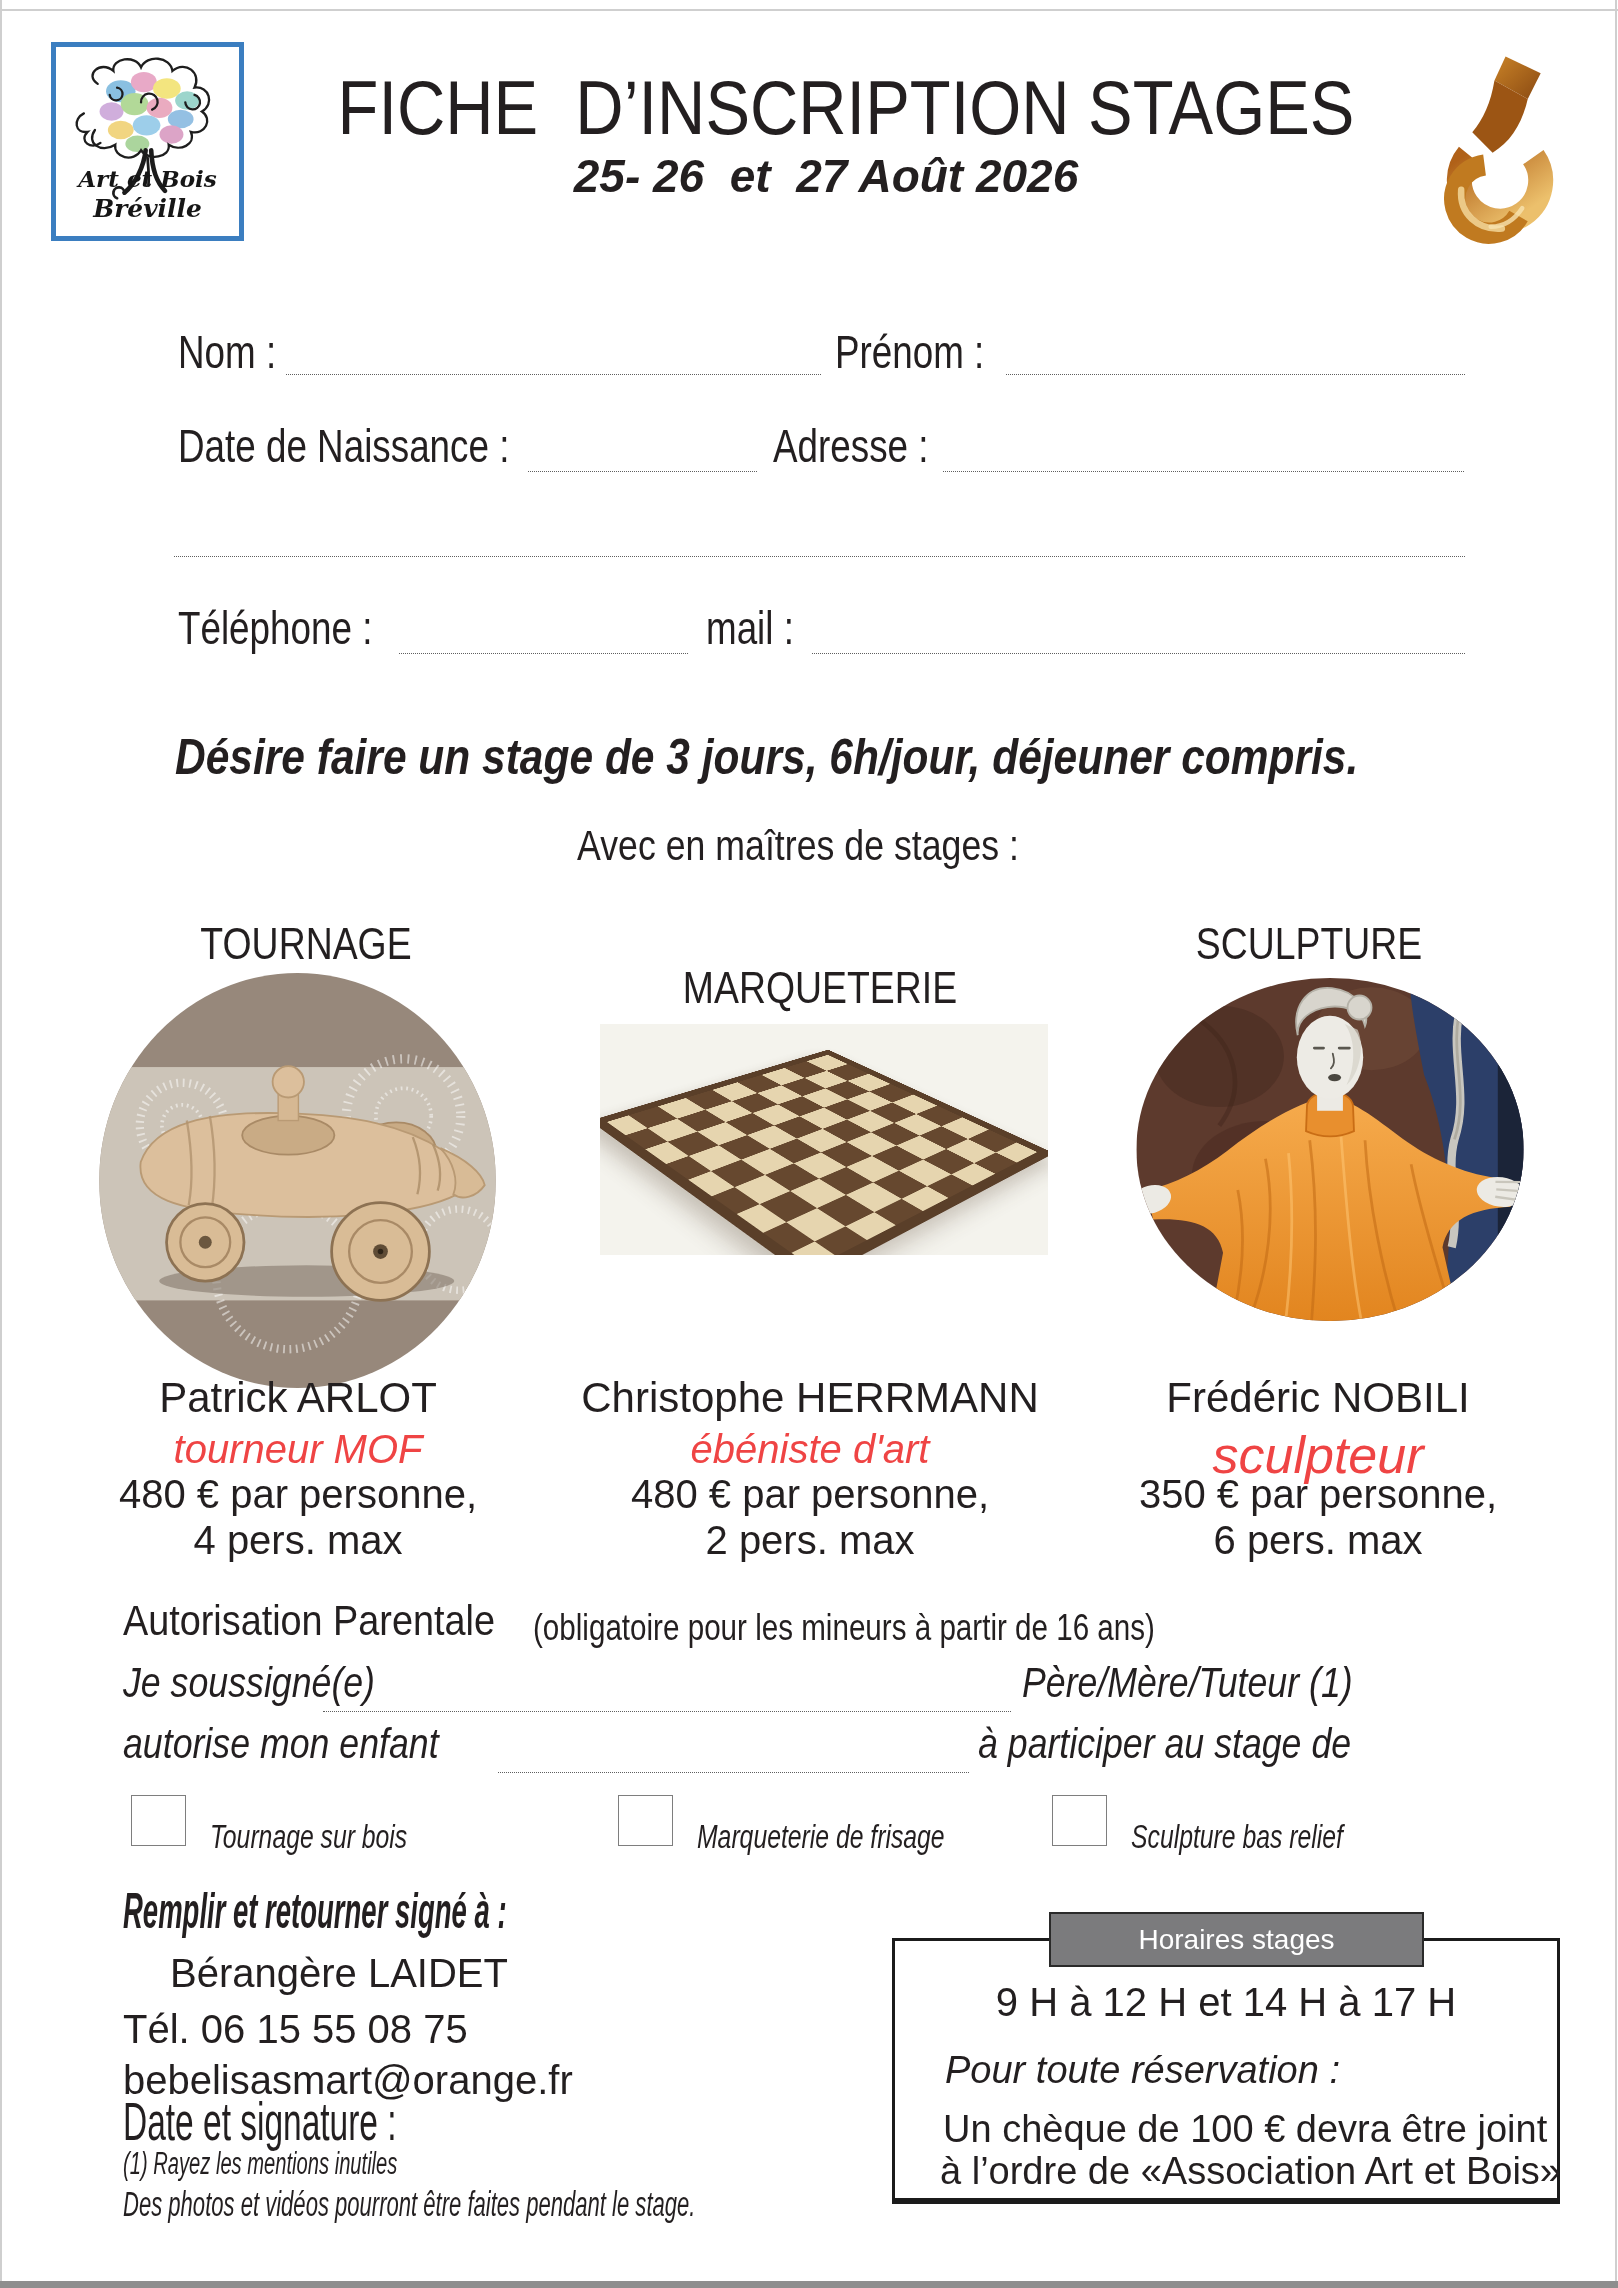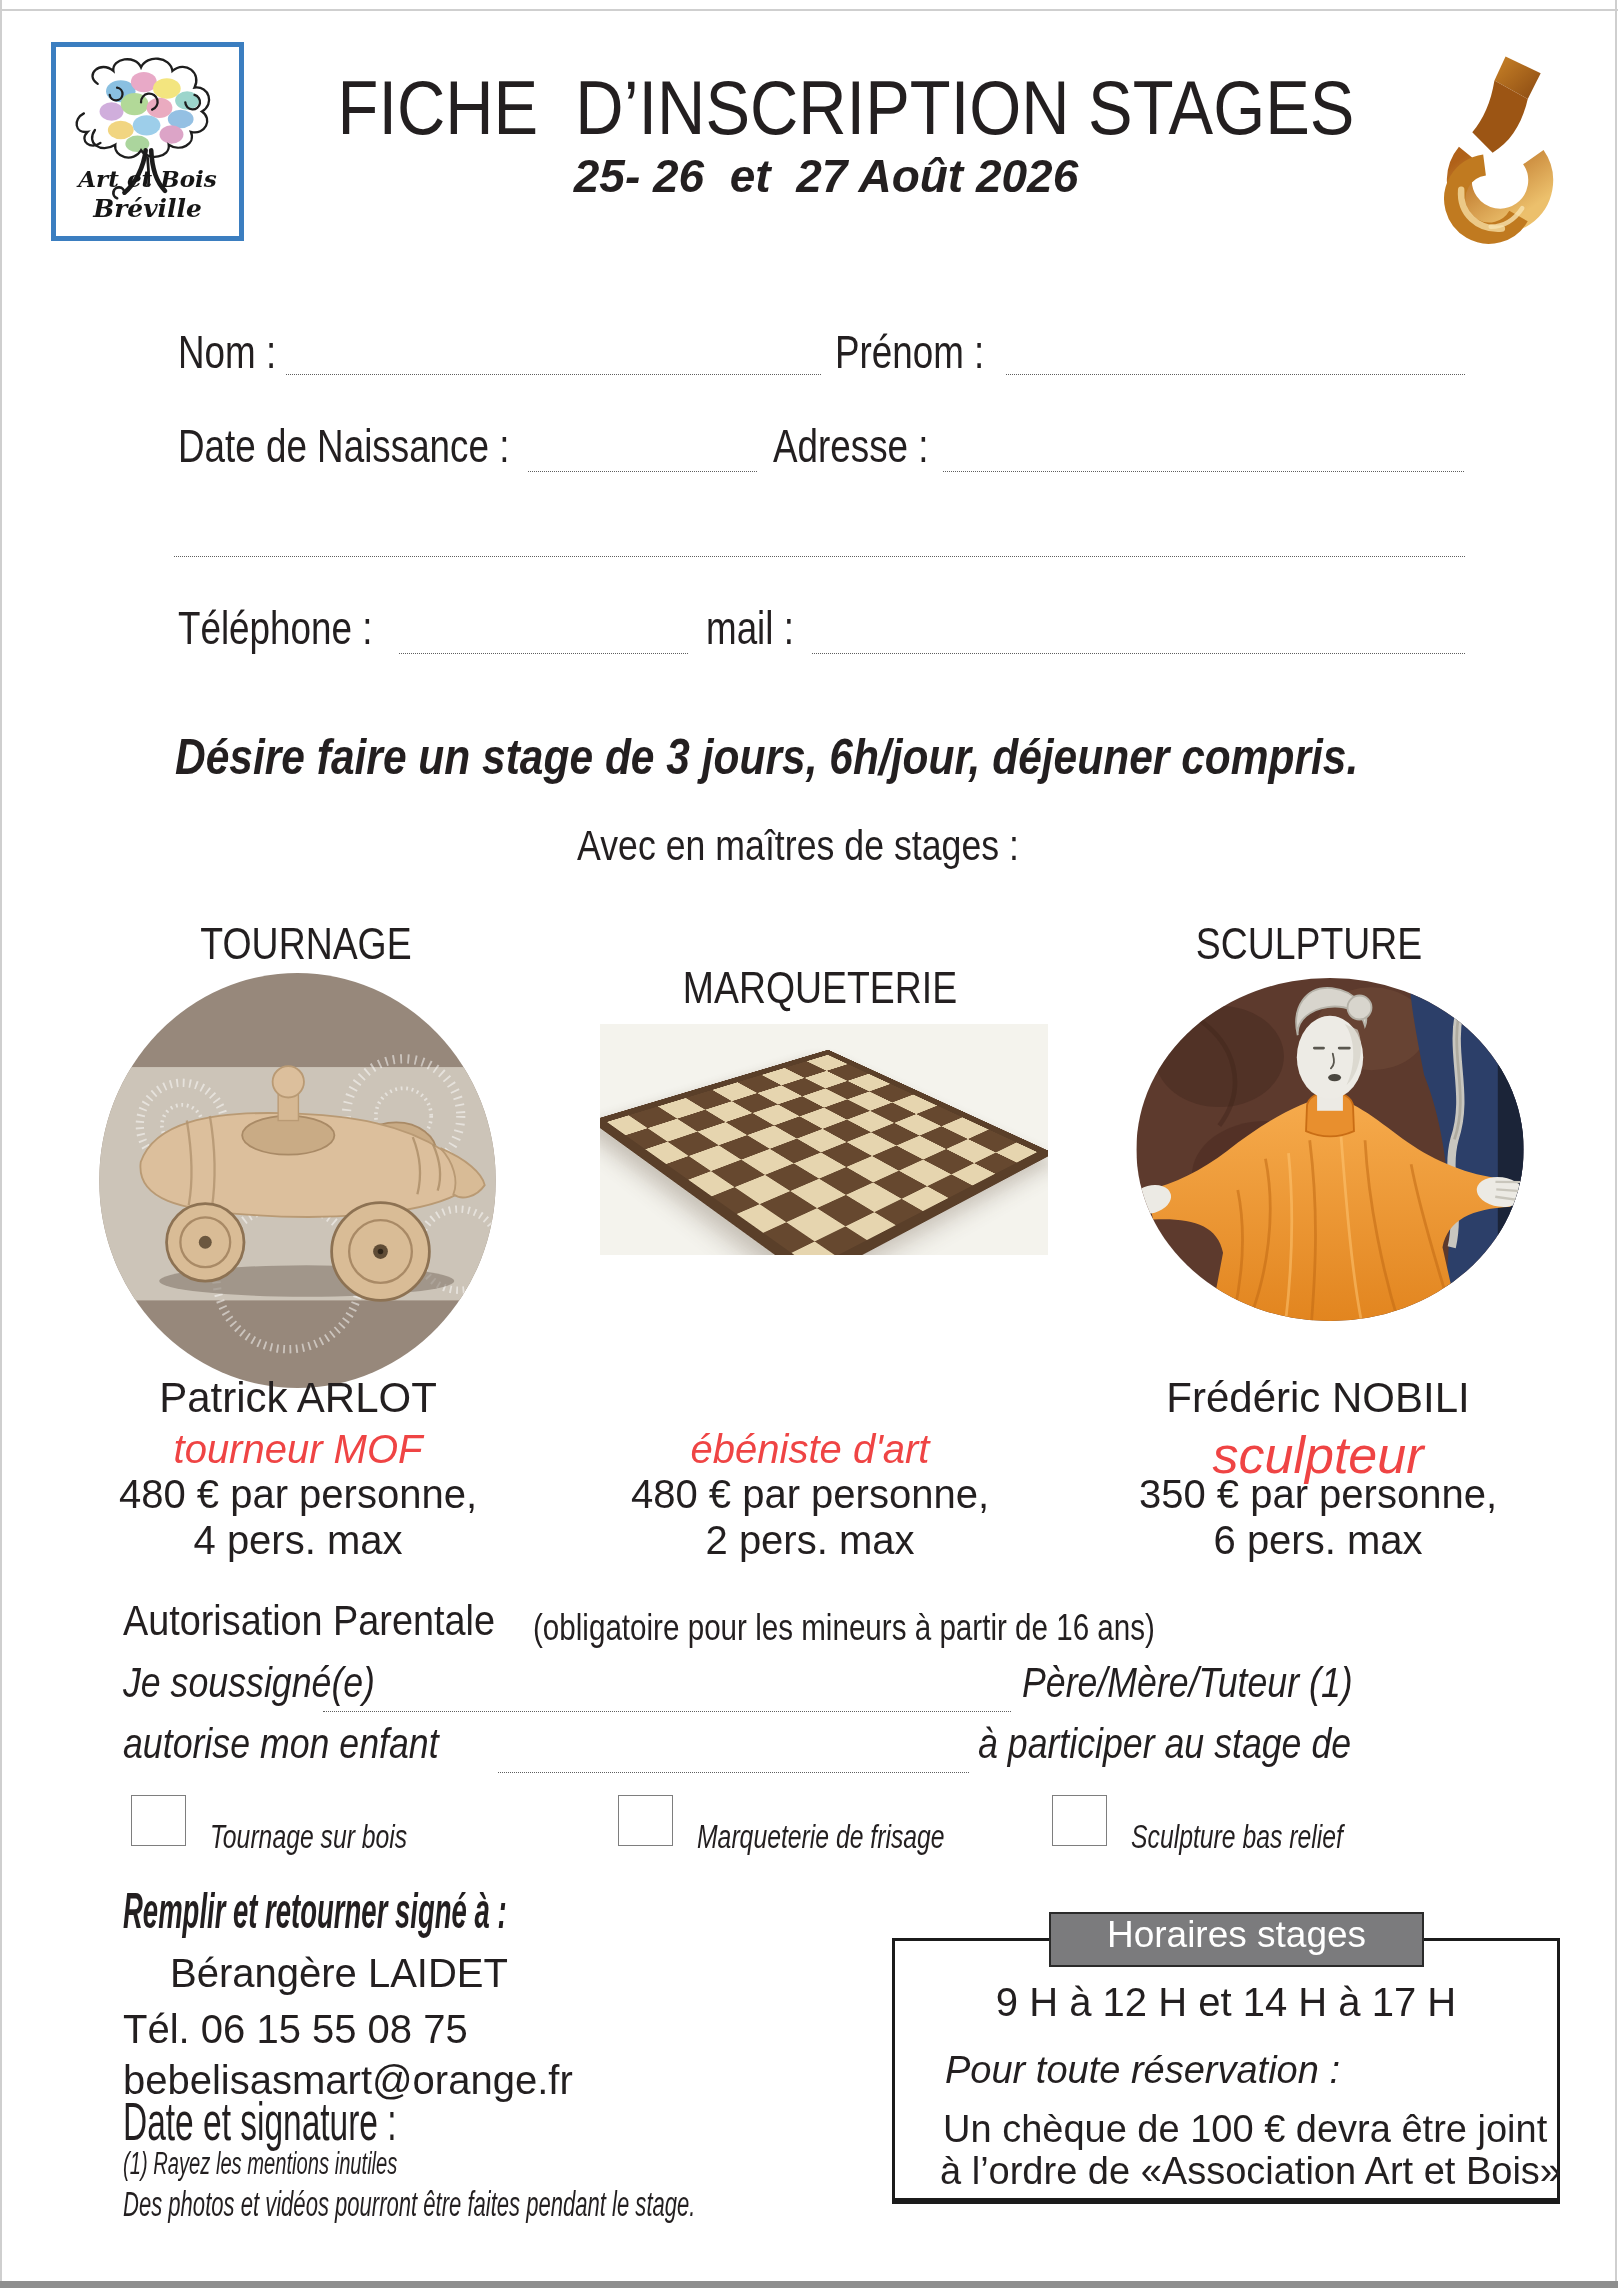--- a/index.html
+++ b/index.html
@@ -21,22 +21,22 @@
   .board { position:absolute; left:222px; top:113px; width:305px; height:305px;
            border:12px solid #5a3f29; background-color:#e6d5af;
            background-image:repeating-conic-gradient(#66482f 0% 25%, #e6d5af 0% 50%);
            background-size:70px 70px;
            transform:translate(-50%,-50%) perspective(831px) rotate(4deg) rotateX(62deg) rotateZ(45deg);
            box-shadow:9.2px 14.8px 24px rgba(90,70,50,.30); }
   .sched-box { position:absolute; left:892px; top:1938px; width:668px; height:266px;
                border:3.7px solid #1b1b1b; border-bottom-width:6.5px; background:#fff; box-sizing:border-box; }
   .sched-head { position:absolute; left:1049px; top:1912px; width:375px; height:55px;
                 background:#7B7B7D; border:2.8px solid #2a2a2a; box-sizing:border-box;
-                display:flex; align-items:flex-start; justify-content:center;
-                color:#fff; font-size:37px; z-index:3; }
+                display:flex; align-items:center; justify-content:center;
+                color:#fff; font-size:28px; z-index:3; }
   .footer-band { position:absolute; left:0; top:2281px; width:1619px; height:8.3px; background:#8e8e8e; }
   svg text { font-family:"DejaVu Serif", serif; }
 </style>
 </head>
 <body>
 
 <div class="page">
 
   
   <div class="hair" style="left:0;top:9.2px;width:1619px;height:1.8px;"></div>
@@ -235,20 +235,21 @@
           <line x1="390" y1="230" x2="420" y2="228"></line>
           <line x1="390" y1="238" x2="418" y2="238"></line>
         </g>
       </g>
     </g>
   </svg>
   </span>
 
   
   <div class="abs cx" style="left:298px;top:1377px;font-size:42px;transform:translateX(-50%);">Patrick ARLOT</div>
+  <div class="abs cx" style="left:810px;top:1377px;font-size:42px;transform:translateX(-50%);">Christophe HERRMANN</div>
   <div class="abs cx" style="left:1318px;top:1377px;font-size:42px;transform:translateX(-50%);">Frédéric NOBILI</div>
 
   <div class="abs cx it orange" style="left:298px;top:1429px;font-size:40px;transform:translateX(-50%);">tourneur MOF</div>
   <div class="abs cx it orange" style="left:810px;top:1429px;font-size:40px;transform:translateX(-50%);">ébéniste d'art</div>
   <div class="abs cx it orange" style="left:1318px;top:1429px;font-size:52px;transform:translateX(-50%);">sculpteur</div>
 
   <div class="abs cx" style="left:298px;top:1474px;font-size:40px;transform:translateX(-50%);">480 € par personne,</div>
   <div class="abs cx" style="left:810px;top:1474px;font-size:40px;transform:translateX(-50%);">480 € par personne,</div>
   <div class="abs cx" style="left:1318px;top:1474px;font-size:40px;transform:translateX(-50%);">350 € par personne,</div>
 

